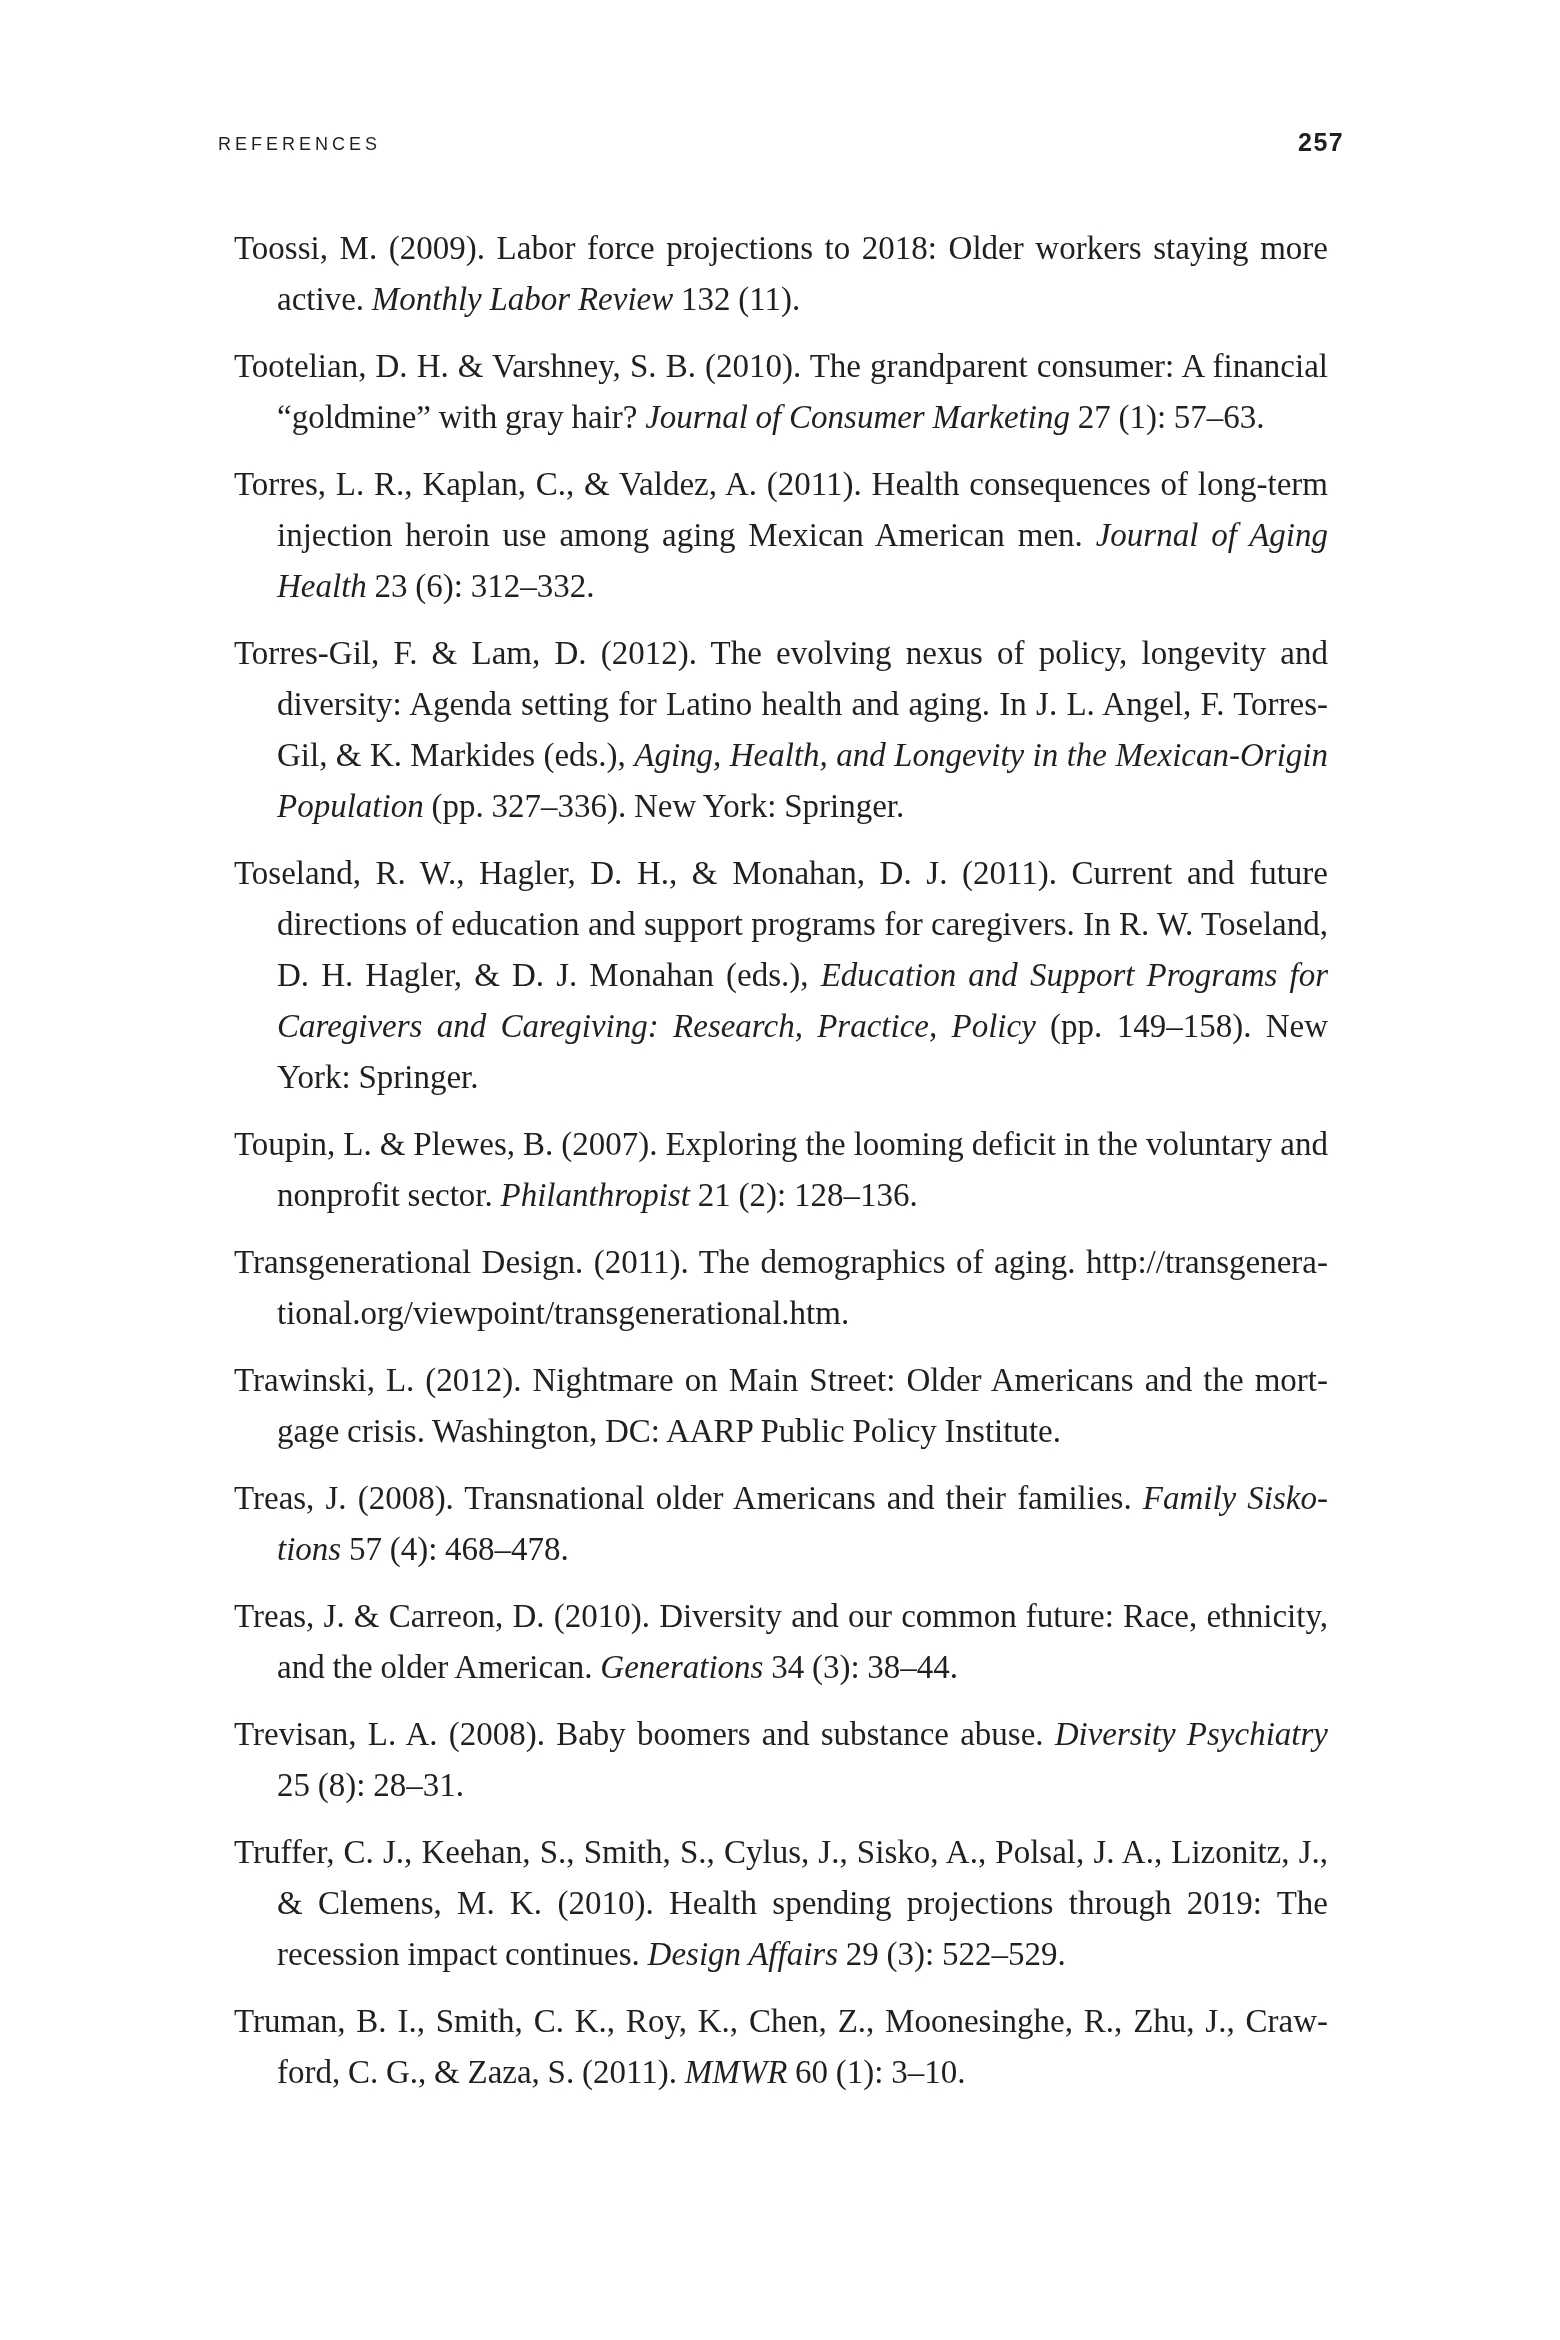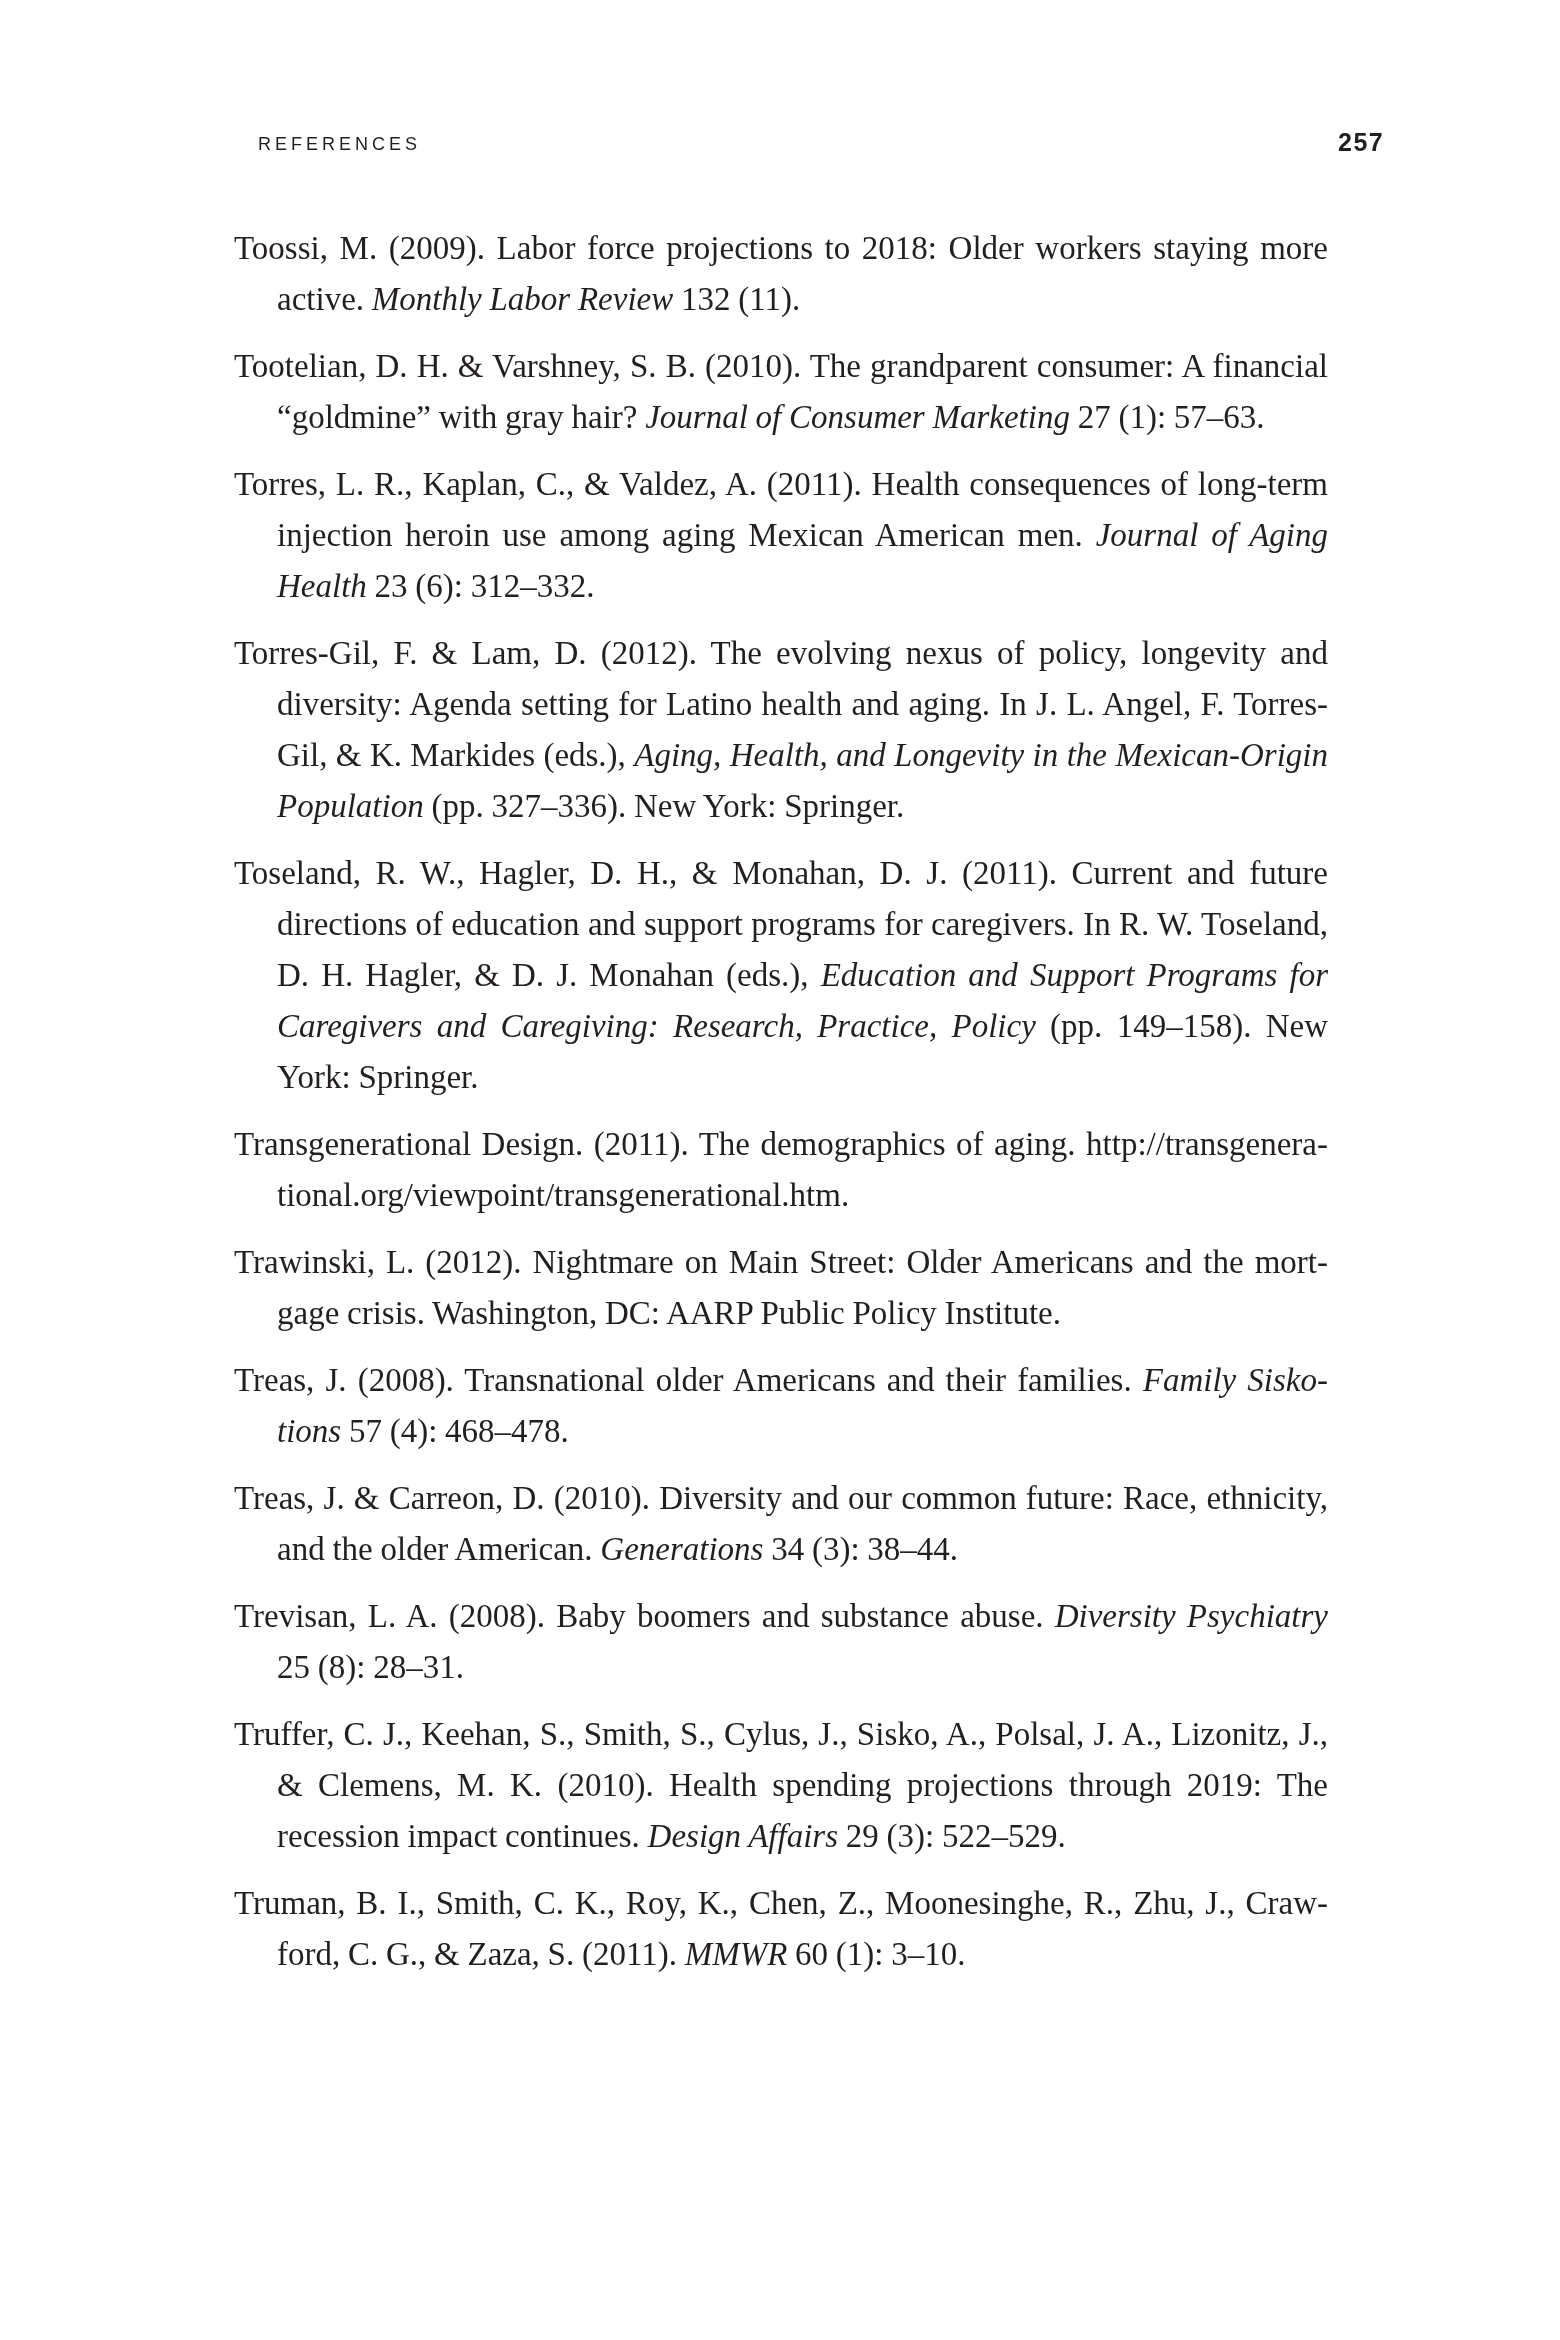--- a/index.html
+++ b/index.html
@@ -13,21 +13,20 @@
       position: relative;
       overflow: hidden;
       color: #231f20;
     }
     .running-head {
       position: absolute;
       left: 218px;
       top: 130px;
       width: 1126px;
       height: 29px;
-      margin-left: 40px;
     }
     .running-head .section {
       position: absolute;
       left: 0;
       top: 3.8px;
       font-family: "Liberation Sans", sans-serif;
       font-size: 18px;
       letter-spacing: 4px;
       color: #231f20;
     }
@@ -73,20 +72,21 @@
   <span class="section">REFERENCES</span>
   <span class="folio">257</span>
 </header>
 
 <ul class="refs">
   <li class="ref"><span>Toossi, M. (2009). Labor force projections to 2018: Older workers staying more active. </span><i>Monthly Labor Review</i><span> 132 (11).</span></li>
   <li class="ref"><span>Tootelian, D. H. &amp; Varshney, S. B. (2010). The grandparent consumer: A financial “goldmine” with gray hair? </span><i>Journal of Consumer Marketing</i><span> 27 (1): 57–63.</span></li>
   <li class="ref"><span>Torres, L. R., Kaplan, C., &amp; Valdez, A. (2011). Health consequences of long-term injection heroin use among aging Mexican American men. </span><i>Journal of Aging Health</i><span> 23 (6): 312–332.</span></li>
   <li class="ref"><span>Torres-Gil, F. &amp; Lam, D. (2012). The evolving nexus of policy, longevity and diver­sity: Agenda setting for Latino health and aging. In J. L. Angel, F. Torres-Gil, &amp; K. Markides (eds.), </span><i>Aging, Health, and Longevity in the Mexican-Origin Popu­lation</i><span> (pp. 327–336). New York: Springer.</span></li>
   <li class="ref"><span>Toseland, R. W., Hagler, D. H., &amp; Monahan, D. J. (2011). Current and future directions of education and support programs for caregivers. In R. W. Tose­land, D. H. Hagler, &amp; D. J. Monahan (eds.), </span><i>Education and Support Programs for Caregivers and Caregiving: Research, Practice, Policy</i><span> (pp. 149–158). New York: Springer.</span></li>
+  <li class="ref"><span>Toupin, L. &amp; Plewes, B. (2007). Exploring the looming deficit in the voluntary and nonprofit sector. </span><i>Philanthropist</i><span> 21 (2): 128–136.</span></li>
   <li class="ref"><span>Transgenerational Design. (2011). The demographics of aging. http://transgenera­tional.org/viewpoint/transgenerational.htm.</span><i></i><span></span></li>
   <li class="ref"><span>Trawinski, L. (2012). Nightmare on Main Street: Older Americans and the mort­gage crisis. Washington, DC: AARP Public Policy Institute.</span><i></i><span></span></li>
   <li class="ref"><span>Treas, J. (2008). Transnational older Americans and their families. </span><i>Family Sisko­tions</i><span> 57 (4): 468–478.</span></li>
   <li class="ref"><span>Treas, J. &amp; Carreon, D. (2010). Diversity and our common future: Race, ethnicity, and the older American. </span><i>Generations</i><span> 34 (3): 38–44.</span></li>
   <li class="ref"><span>Trevisan, L. A. (2008). Baby boomers and substance abuse. </span><i>Diversity Psychiatry</i><span> 25 (8): 28–31.</span></li>
   <li class="ref"><span>Truffer, C. J., Keehan, S., Smith, S., Cylus, J., Sisko, A., Polsal, J. A., Lizonitz, J., &amp; Clemens, M. K. (2010). Health spending projections through 2019: The reces­sion impact continues. </span><i>Design Affairs</i><span> 29 (3): 522–529.</span></li>
   <li class="ref"><span>Truman, B. I., Smith, C. K., Roy, K., Chen, Z., Moonesinghe, R., Zhu, J., Craw­ford, C. G., &amp; Zaza, S. (2011). </span><i>MMWR</i><span> 60 (1): 3–10.</span></li>
 </ul>
 
 

